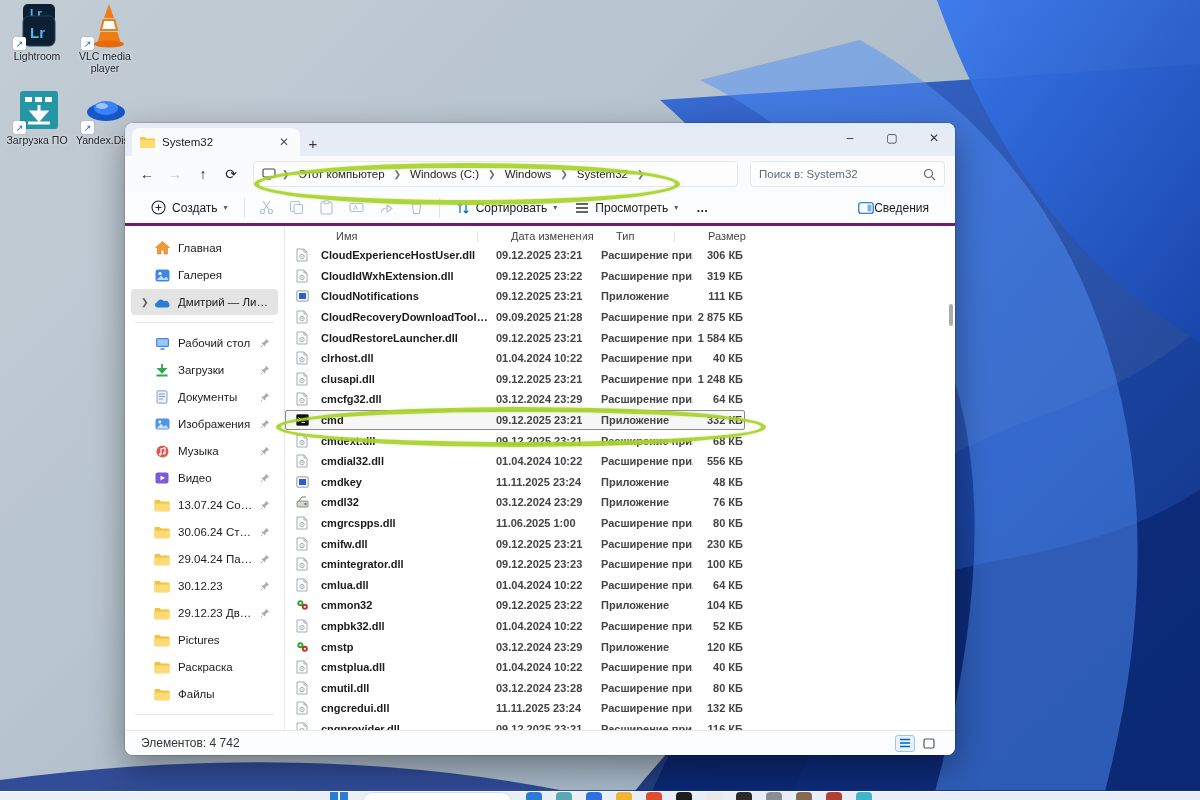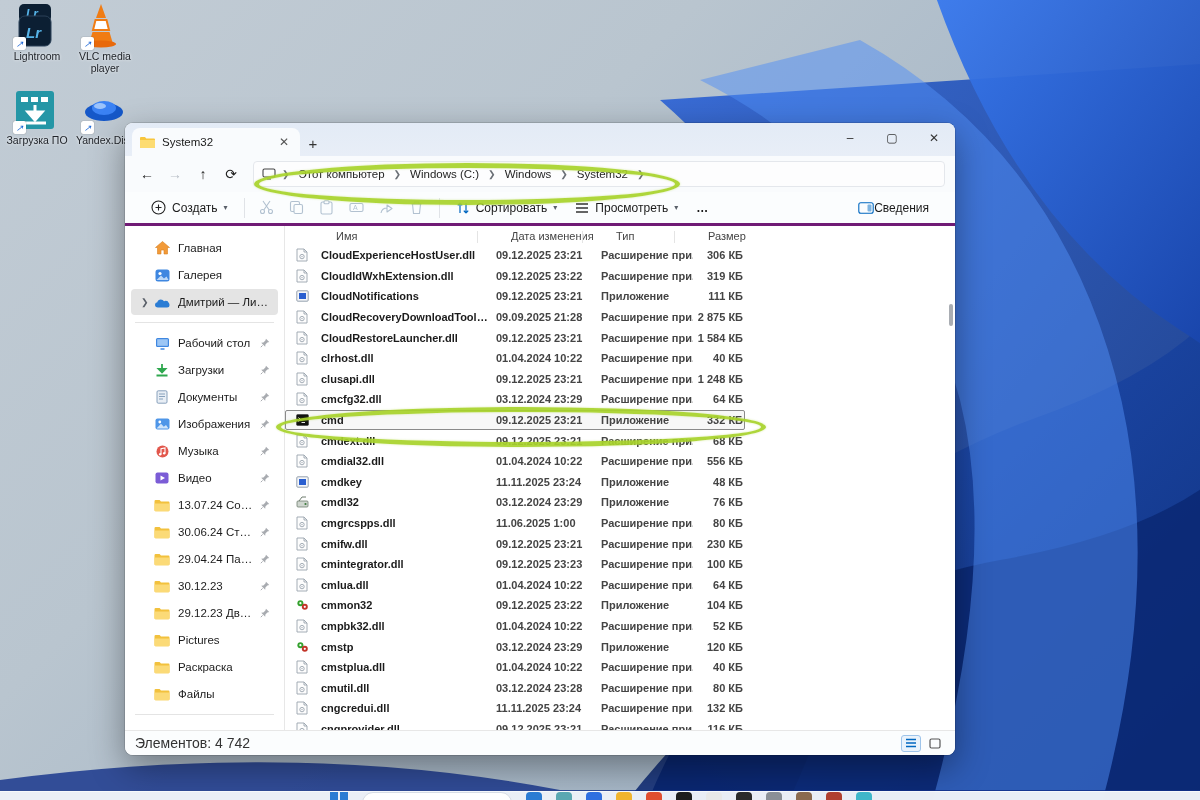--- a/index.html
+++ b/index.html
@@ -9,21 +9,21 @@
   
   .desktop { position:relative; width:1200px; height:800px;
     background:linear-gradient(135deg,#c2ccd5 0%,#b9c5cf 35%,#a9b9c8 60%,#9fb2c4 100%);
     overflow:hidden; }
   .bloom { position:absolute; left:0; top:0; pointer-events:none; }
 
   
   .desk-icons { position:absolute; left:6px; top:4px; width:130px;
     display:grid; grid-template-columns:60px 60px; grid-gap:14px 8px; }
   .desk-icon { width:62px; display:flex; flex-direction:column; align-items:center; cursor:pointer; }
-  .desk-icon .glyph { position:relative; width:44px; height:44px; display:flex; align-items:center; justify-content:flex-start;font-style:italic; }
+  .desk-icon .glyph { position:relative; width:44px; height:44px; display:flex; align-items:center; justify-content:flex-end; }
   .desk-icon .label { margin-top:2px; font-size:10.5px; color:#20242a; text-align:center;
     line-height:1.15; text-shadow:0 0 3px rgba(255,255,255,.9); word-break:break-word; }
   .shortcut-badge { position:absolute; left:-2px; bottom:-2px; width:13px; height:13px;
     background:#fff; border-radius:2px; display:flex; align-items:center; justify-content:center;
     font-size:9px; color:#1b66d6; box-shadow:0 0 1px rgba(0,0,0,.5); }
 
   
   .window { position:absolute; left:125px; top:123px; width:830px; height:632px;
     background:#ffffff; border-radius:8px; box-shadow:0 12px 34px rgba(0,0,0,.38), 0 0 0 1px rgba(0,0,0,.12);
     display:flex; flex-direction:column; overflow:hidden; }
@@ -87,21 +87,21 @@
   .fl-row { display:grid; grid-template-columns:25px 175px 105px 92px 50px; align-items:center;
     height:20.6px; padding-left:10px; width:460px; font-size:11px; color:#1b1b1b; cursor:default;
     border:1px solid transparent; border-radius:2px; }
   .fl-row .c-name { overflow:hidden; white-space:nowrap; text-overflow:ellipsis; padding-right:6px; }
   .fl-row .c-date, .fl-row .c-type { color:#444; white-space:nowrap; overflow:hidden; }
   .fl-row .c-size { text-align:right; color:#444; white-space:nowrap; }
   .fl-row.selected { border-color:#8a8a8a; background:#f7f7f7; }
   .fl-scrollthumb { position:absolute; right:2px; top:78px; width:4px; height:22px; background:#a9adb3; border-radius:2px; }
 
   .statusbar { height:25px; border-top:1px solid #e7e7e7; background:#fbfdfe; display:flex;
-    align-items:center; padding:0 10px; font-size:14px; color:#333; flex:0 0 auto; }
+    align-items:center; padding:0 16px; font-size:12px; color:#333; flex:0 0 auto; }
   .sb-views { margin-left:auto; display:flex; gap:4px; }
   .view-btn { width:20px; height:17px; border-radius:3px; display:flex; align-items:center; justify-content:center;
     border:1px solid transparent; cursor:pointer; }
   .view-btn.active { border-color:#9ec4ea; background:#eaf3fc; }
 
   
   .marker-oval { position:absolute; border:5px solid #a8d32b; border-radius:50%;
     opacity:.92; pointer-events:none; box-shadow:0 0 2px rgba(168,211,43,.5), inset 0 0 2px rgba(168,211,43,.5); }
 
   
@@ -231,20 +231,29 @@
       <span class="crumb-sep">❯</span>
           <span class="crumb">Этот компьютер</span>
           <span class="crumb-sep">❯</span>
           <span class="crumb">Windows (C:)</span>
           <span class="crumb-sep">❯</span>
           <span class="crumb">Windows</span>
           <span class="crumb-sep">❯</span>
           <span class="crumb">System32</span>
           <span class="crumb-sep">❯</span>
         </div>
+      <div class="searchbox">
+        <input placeholder="Поиск в: System32" style="">
+        <span>
+          <svg width="13" height="13" viewBox="0 0 13 13">
+              <circle cx="5.5" cy="5.5" r="4" fill="none" stroke="#666" stroke-width="1.2"></circle>
+              <path d="M8.6 8.6 L12 12" stroke="#666" stroke-width="1.2"></path>
+            </svg>
+        </span>
+      </div>
     </div>
 
     <div class="toolbar">
       <div class="tb-btn">
         <span>
           <svg width="15" height="15" viewBox="0 0 15 15">
               <circle cx="7.5" cy="7.5" r="6.5" fill="none" stroke="#222" stroke-width="1.1"></circle>
               <path d="M7.5 4.5 v6 M4.5 7.5 h6" stroke="#222" stroke-width="1.1"></path>
             </svg>
         </span>

